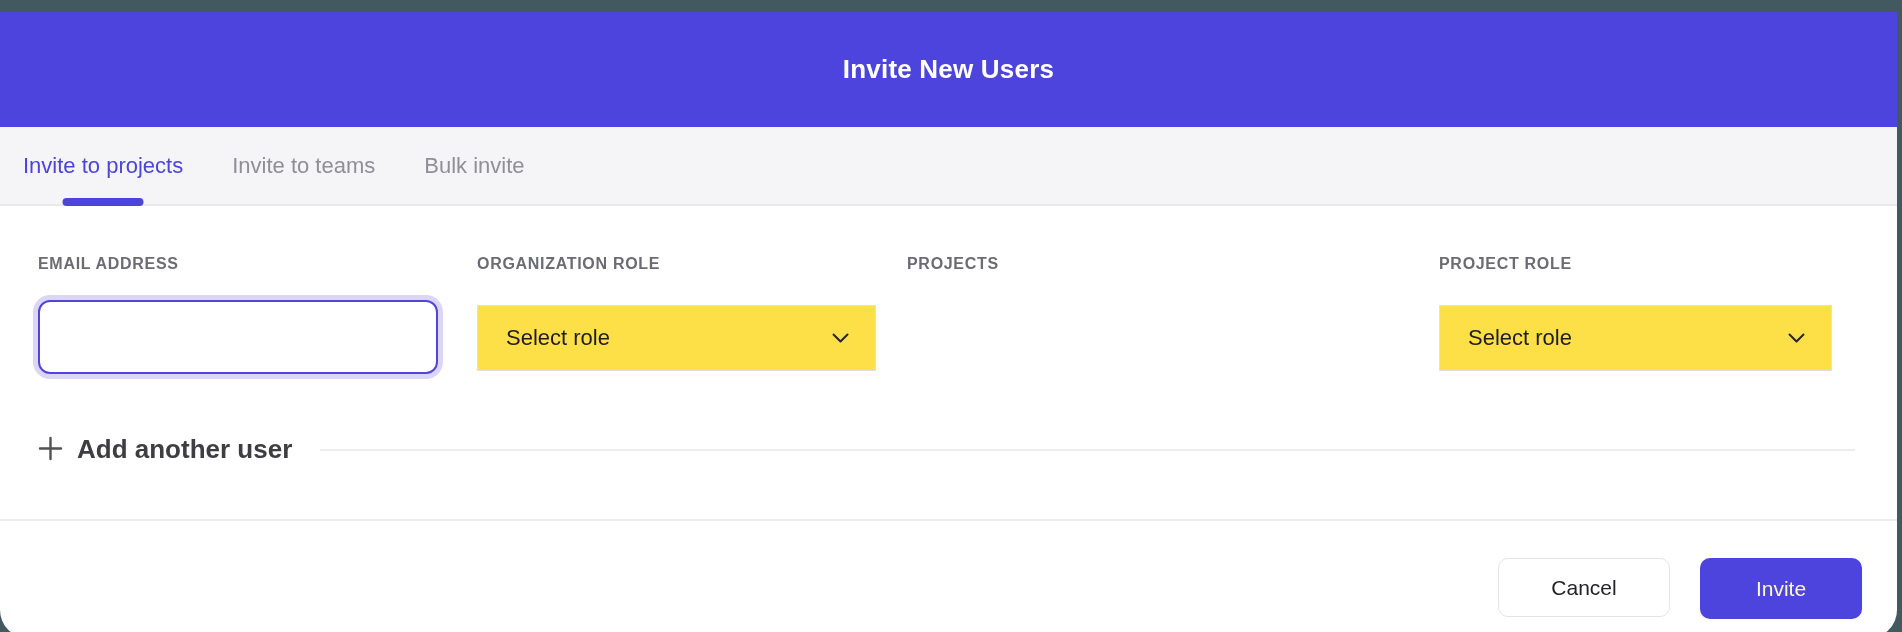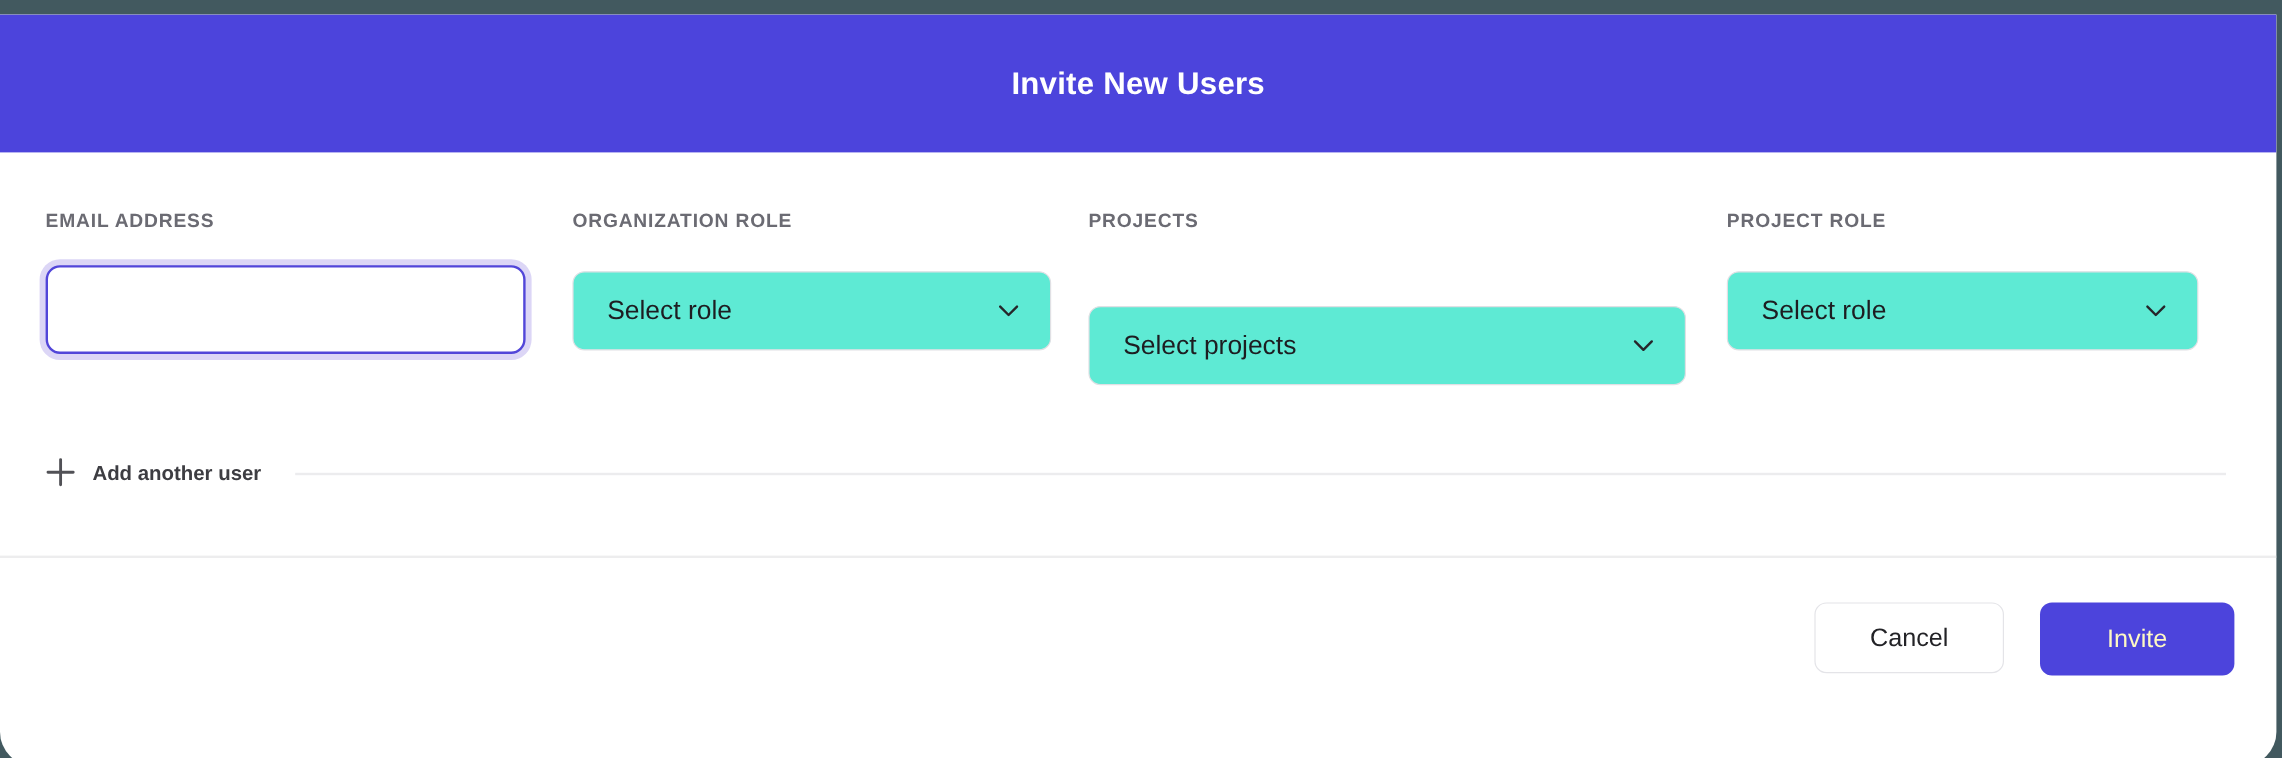--- a/index.html
+++ b/index.html
@@ -67,76 +67,90 @@
     width: 100%; height: 74px;
     border: 2px solid #5246d9; border-radius: 12px;
     box-shadow: 0 0 0 5px #dcd6f6;
     background: #ffffff;
     font-size: 22px; color: #1d1d21; padding: 0 20px;
     outline: none;
     font-family: "Liberation Sans", sans-serif;
   }
   .select {
     margin-top: 5px; height: 66px; width: 100%;
-    border: 1.5px solid #e0e0e4; border-radius: 10px;
-    background: #5eead4;
+    border: 1.5px solid #e0e0e4; border-radius: 0;
+    background: #fde047;
     display: flex; align-items: center; justify-content: space-between;
     padding: 0 26px 0 28px;
     font-size: 22px; font-weight: 500; color: #1d1d21;
     cursor: pointer;
   }
   .chevron { display: flex; align-items: center; }
   
   .add-row {
     display: flex; align-items: center;
     margin: 60px 42px 0 38px;
   }
   .add-btn {
     display: flex; align-items: center;
     background: none; border: none; cursor: pointer;
     font-family: "Liberation Sans", sans-serif;
   }
   .add-label {
     margin-left: 14px;
-    font-size: 17px; font-weight: 600; color: #3d3d42; white-space: nowrap;
+    font-size: 26px; font-weight: 600; color: #3d3d42; white-space: nowrap;
   }
   .add-rule {
     flex: 1; height: 2px; background: #ececee; margin-left: 28px;
   }
   
   .footer-divider { height: 2px; background: #ededee; margin-top: 54px; }
   .footer {
     display: flex; justify-content: flex-end; align-items: flex-start;
     padding: 37px 35px 0 0;
   }
   .btn {
     display: flex; align-items: center; justify-content: center;
     border-radius: 10px; cursor: pointer; font-size: 21px;
     font-family: "Liberation Sans", sans-serif;
   }
   .btn-cancel {
-    width: 158px; height: 59px;
+    width: 172px; height: 59px;
     background: #ffffff; border: 1.5px solid #e4e4e8;
     color: #232327; font-weight: 500;
   }
   .btn-invite {
     width: 162px; height: 61px; margin-left: 30px;
     background: #4c44dc; border: none;
     color: #fef9c3; font-weight: 500;
   }
 </style>
 </head>
 <body>
 
 <div class="card">
 
   <div class="header">
     <div class="title">Invite New Users</div>
   </div>
 
+  <div class="tabbar">
+    <div class="tab active">
+      <span>Invite to projects</span>
+      <span class="pill"></span>
+    </div>
+    <div class="tab">
+      <span>Invite to teams</span>
+
+    </div>
+    <div class="tab">
+      <span>Bulk invite</span>
+
+    </div>
+  </div>
 
   <div class="fields-row">
 
     <div class="field-group fg-email">
       <div class="field-label">EMAIL ADDRESS</div>
       <input class="email-input" type="text" aria-label="EMAIL ADDRESS" style="">
     </div>
 
     <div class="field-group fg-orgrole">
       <div class="field-label">ORGANIZATION ROLE</div>
@@ -145,28 +159,20 @@
         <span class="chevron">
           <svg width="17" height="11" viewBox="0 0 17 11">
               <path d="M1.5 1.5 L8.5 8.5 L15.5 1.5" fill="none" stroke="#26262a" stroke-width="2" stroke-linecap="round" stroke-linejoin="round"></path>
             </svg>
         </span>
       </div>
     </div>
 
     <div class="field-group fg-projects">
       <div class="field-label">PROJECTS</div>
-      <div class="select">
-        <span>Select projects</span>
-        <span class="chevron">
-          <svg width="17" height="11" viewBox="0 0 17 11">
-              <path d="M1.5 1.5 L8.5 8.5 L15.5 1.5" fill="none" stroke="#26262a" stroke-width="2" stroke-linecap="round" stroke-linejoin="round"></path>
-            </svg>
-        </span>
-      </div>
     </div>
 
     <div class="field-group fg-projrole">
       <div class="field-label">PROJECT ROLE</div>
       <div class="select">
         <span>Select role</span>
         <span class="chevron">
           <svg width="17" height="11" viewBox="0 0 17 11">
               <path d="M1.5 1.5 L8.5 8.5 L15.5 1.5" fill="none" stroke="#26262a" stroke-width="2" stroke-linecap="round" stroke-linejoin="round"></path>
             </svg>

